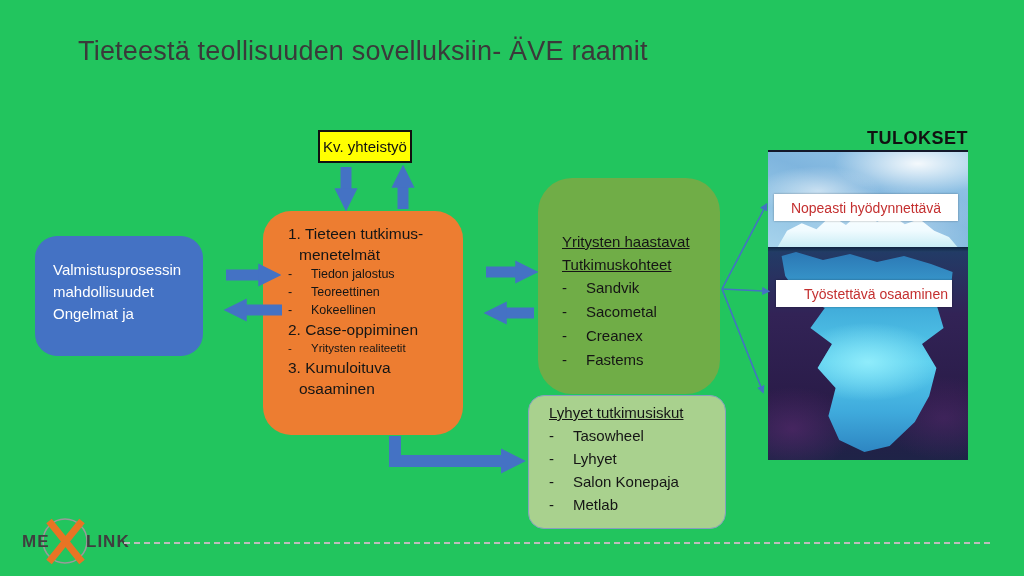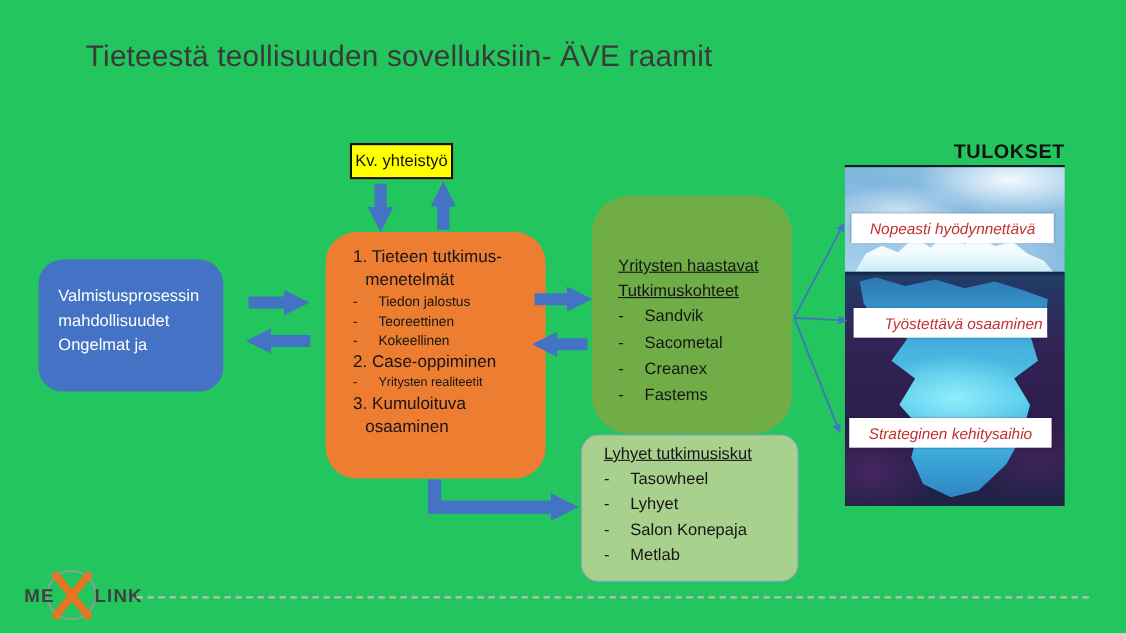--- a/index.html
+++ b/index.html
@@ -11,21 +11,21 @@
   
   .kv-box { position:absolute; left:318px; top:130px; width:94px; height:33px; background:#FFFF00;
             border:2px solid #111; display:flex; align-items:center; justify-content:center;
             font-size:15px; color:#111; }
 
   
   .blue-box { position:absolute; left:35px; top:236px; width:168px; height:120px; background:#4472C4;
               border-radius:22px; color:#fff; font-size:15px; line-height:22px; padding:23px 10px 0 18px; }
 
   
-  .orange-box { position:absolute; left:296px; top:211px; width:200px; height:224px; background:#ED7D31;
+  .orange-box { position:absolute; left:263px; top:211px; width:200px; height:224px; background:#ED7D31;
                 border-radius:28px; color:#151515; padding:12px 6px 0 25px; }
   .orange-box .big { font-size:15.5px; line-height:21px; }
   .orange-box .indent { padding-left:11px; }
   .orange-box .sub { display:flex; font-size:12.5px; line-height:18px; }
   .orange-box .sub.tiny { font-size:11.5px; line-height:17px; }
   .dashm { width:13px; flex:0 0 13px; }
   .sub .dashm { padding-left:0; }
   .sub span:last-child { padding-left:10px; }
 
   
@@ -64,21 +64,21 @@
            radial-gradient(ellipse 90px 60px at 12% 85%, rgba(92,42,112,.6), rgba(92,42,112,0) 70%),
            radial-gradient(ellipse 90px 60px at 88% 80%, rgba(92,42,112,.45), rgba(92,42,112,0) 70%),
            linear-gradient(180deg,#223b66 0%, #322356 30%, #2a1c49 70%, #1e2347 100%); }
   .berg-below { position:absolute; left:10px; right:10px; top:100px; height:200px;
          background:
            radial-gradient(ellipse 60% 28% at 50% 55%, #8fecfb 0%, rgba(143,236,251,0) 70%),
            linear-gradient(180deg,#2b77b4 0%, #3fa9d8 25%, #55cbec 55%, #3faadc 80%, #2e86c2 100%);
          clip-path:polygon(2% 2%, 10% 0%, 25% 4%, 40% 1%, 55% 5%, 70% 2%, 85% 6%, 97% 10%, 96% 18%, 88% 26%, 92% 38%, 80% 46%, 88% 58%, 84% 72%, 76% 85%, 62% 97%, 48% 100%, 34% 94%, 28% 82%, 32% 68%, 22% 58%, 30% 46%, 18% 38%, 26% 28%, 12% 22%, 4% 12%); }
   .ice-label { position:absolute; background:#ffffff; color:#c43030; font-size:14px;
                display:flex; align-items:center; justify-content:center; z-index:5;
-               box-shadow:0 0 2px rgba(0,0,0,.35); white-space:nowrap;font-style:italic; }
+               box-shadow:0 0 2px rgba(0,0,0,.35); white-space:nowrap; }
   .lbl1 { left:6px;  right:10px; top:42px;  height:27px; }
   .lbl2 { left:8px;  right:16px; top:128px; height:27px;padding-left:24px; }
   .lbl3 { left:4px;  right:12px; top:228px; height:27px; }
 
   
   .arrows { position:absolute; left:0; top:0; width:1024px; height:576px; pointer-events:none; }
 
   
   .logo { position:absolute; left:16px; top:514px; width:134px; height:54px; }
   .footer-line { position:absolute; left:124px; top:542px; width:866px; height:0;
@@ -169,21 +169,20 @@
   <div class="results-heading">TULOKSET</div>
 
   <div class="iceberg">
     <div class="sky"></div>
     <div class="berg-above"></div>
     <div class="waterline"></div>
     <div class="water"></div>
     <div class="berg-below"></div>
     <div class="ice-label lbl1">Nopeasti hyödynnettävä</div>
     <div class="ice-label lbl2">Työstettävä osaaminen</div>
-    <div class="ice-label lbl3">Strateginen kehitysaihio</div>
   </div>
 
   <svg class="arrows" viewBox="0 0 1024 576">
     <defs>
       <marker id="mb" viewBox="0 0 10 10" refX="2.5" refY="5" markerWidth="2.1" markerHeight="2.1" orient="auto" markerUnits="strokeWidth">
         <path d="M0 0 L10 5 L0 10 z" fill="#4472C4"></path>
       </marker>
       <marker id="ms" viewBox="0 0 10 10" refX="1" refY="5" markerWidth="8" markerHeight="8" orient="auto" markerUnits="userSpaceOnUse">
         <path d="M0 0 L10 5 L0 10 z" fill="#4472C4"></path>
       </marker>

